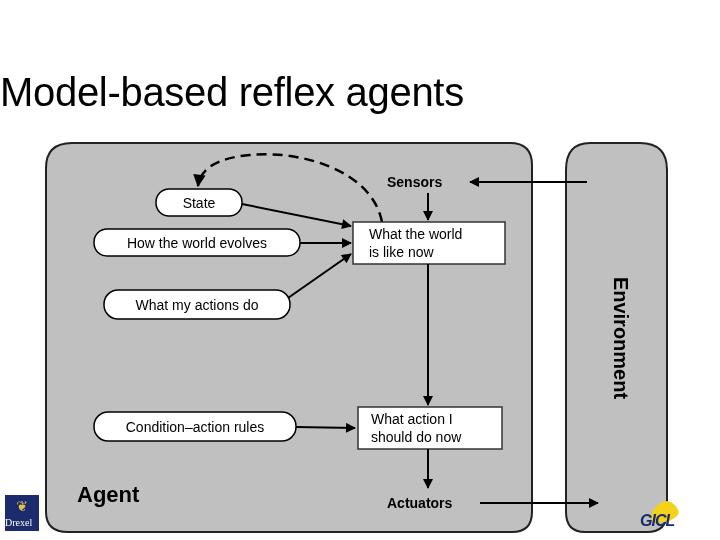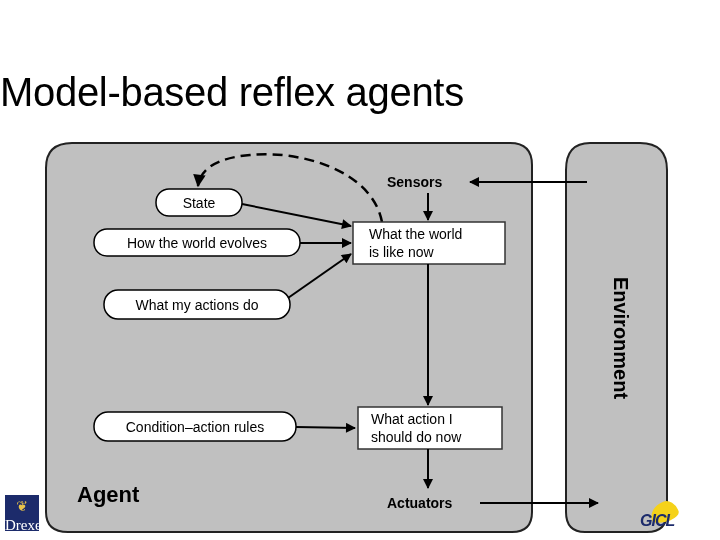--- a/index.html
+++ b/index.html
@@ -5,21 +5,21 @@
     html, body { margin: 0; padding: 0; background: #ffffff; }
     body { width: 720px; height: 540px; position: relative; overflow: hidden; font-family: "Liberation Sans", sans-serif; }
     .title {
       position: absolute; left: 0; top: 70px; width: 720px; text-align: left;
       font-size: 40px; color: #000; font-family: "Liberation Sans", sans-serif; letter-spacing: -0.3px;
     }
     svg.diagram { position: absolute; left: 0; top: 0; }
     .lbl { font-family: "Liberation Sans", sans-serif; fill: #000; }
     .logo-drexel { position: absolute; left: 5px; top: 495px; width: 34px; height: 36px; background: #1c2b6b; }
     .logo-drexel .d-text { position: absolute; left: 0; top: 22px; width: 34px; text-align: left; color: #fff;
-      font-family: "Liberation Serif", serif; font-size: 15px; }
+      font-family: "Liberation Serif", serif; font-size: 10px; }
     .logo-drexel .dragon { position: absolute; left: 8px; top: 3px; width: 18px; height: 16px; color: #e8c34a;
       font-size: 14px; line-height: 16px; text-align: center; }
     .logo-gicl { position: absolute; left: 636px; top: 502px; width: 46px; height: 32px; }
     .logo-gicl .swoosh { position: absolute; left: 14px; top: 0; width: 28px; height: 20px; background: #f5d21a;
       border-radius: 60% 40% 40% 60% / 70% 70% 30% 30%; transform: rotate(-20deg); }
     .logo-gicl .g-text { position: absolute; left: 4px; top: 10px; font-family: "Liberation Sans", sans-serif;
       font-weight: bold; font-style: italic; font-size: 16px; color: #1c2b6b; letter-spacing: -1px; }
   </style>
 </head>
 <body>

